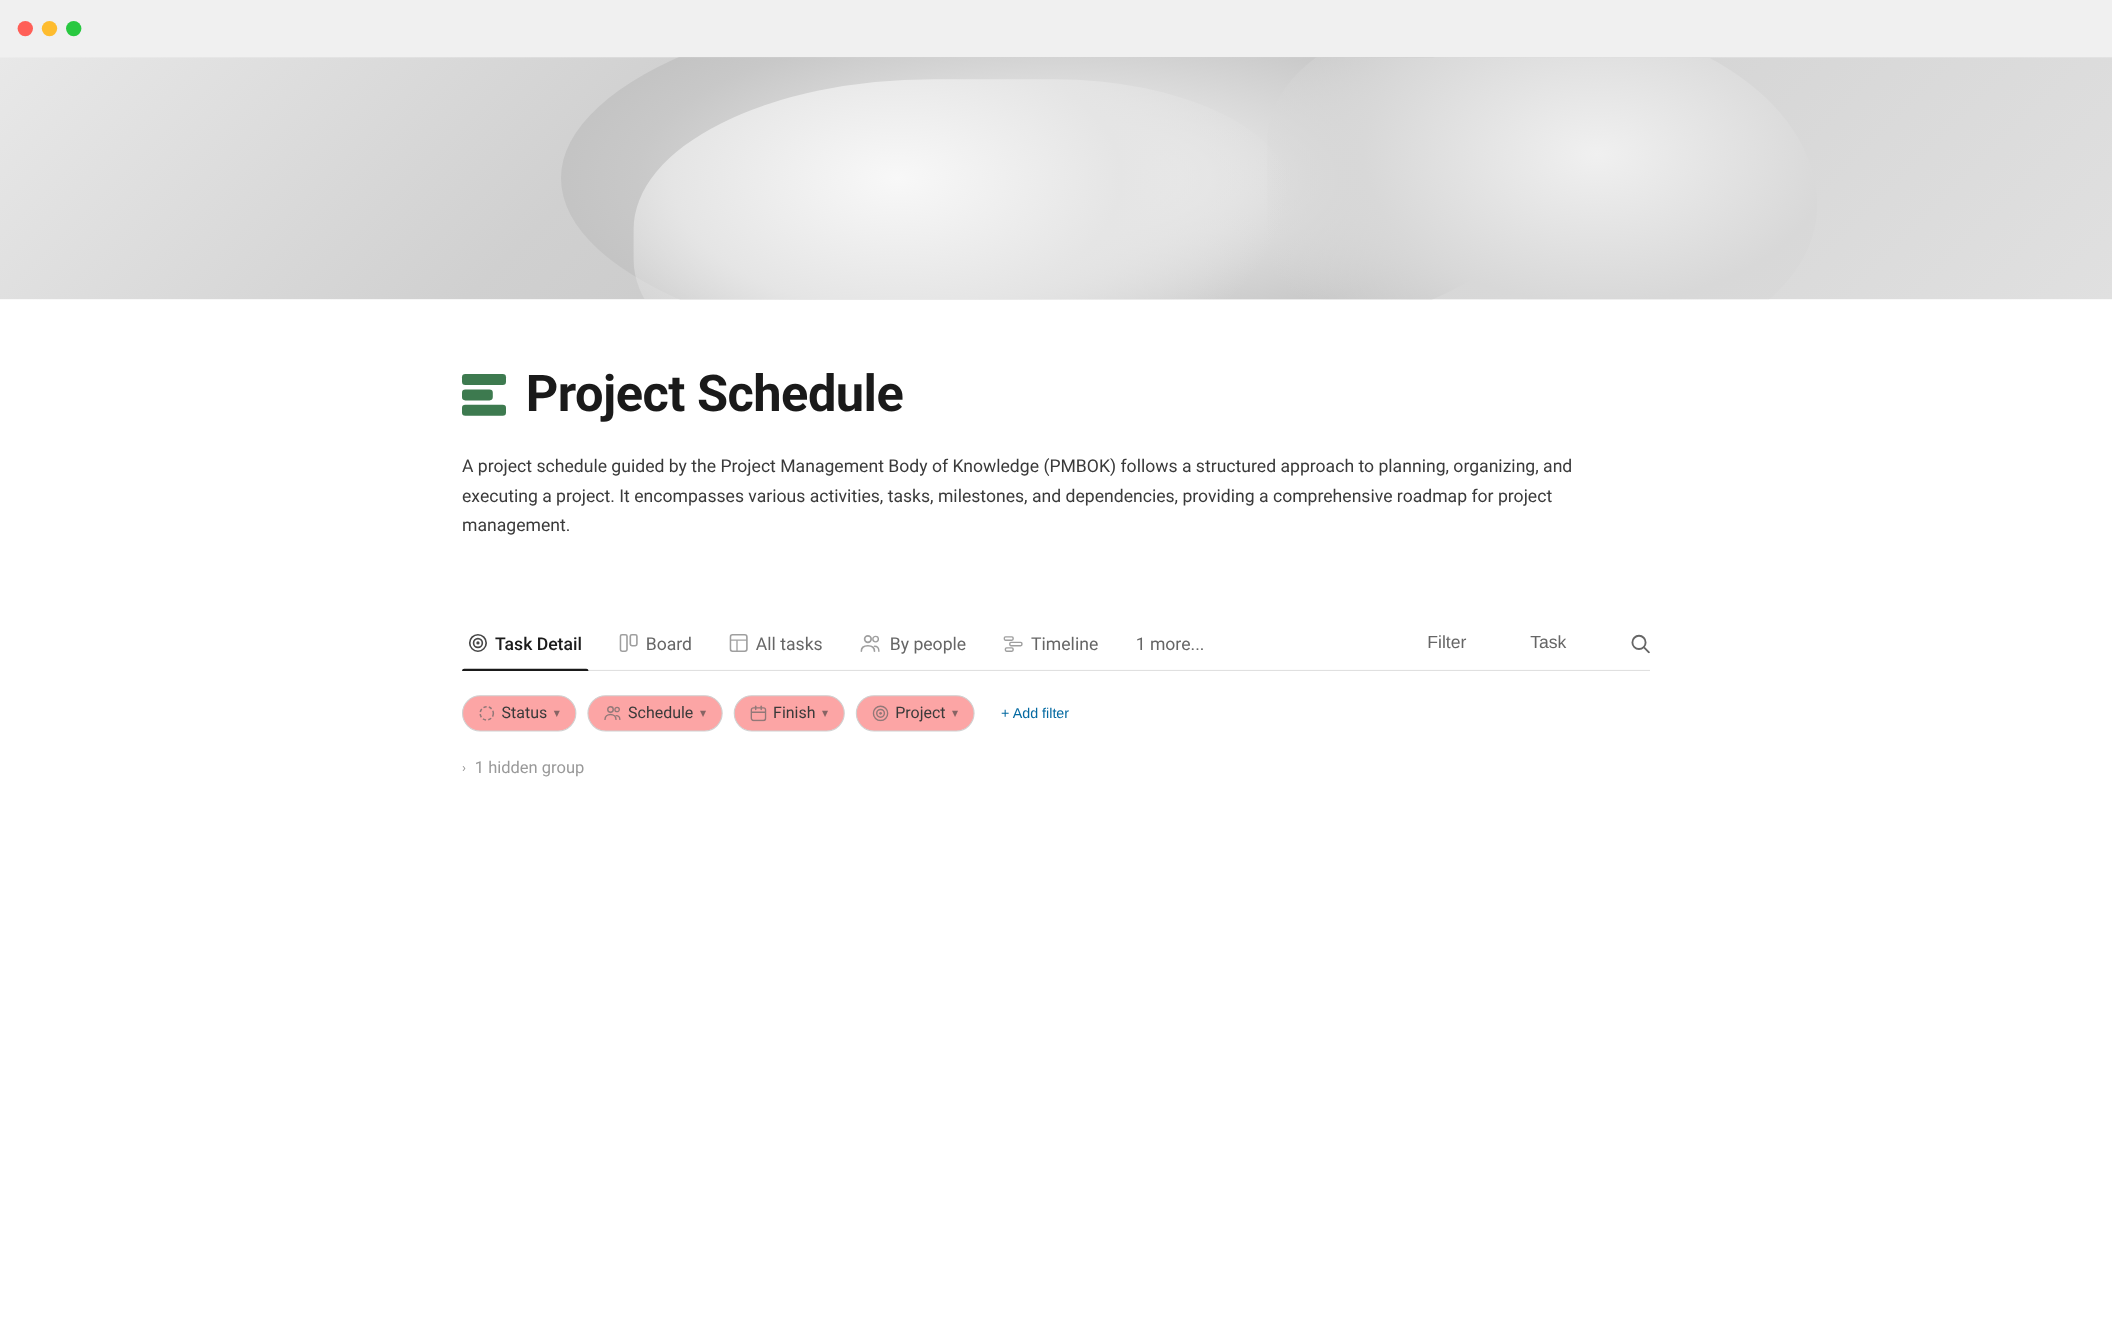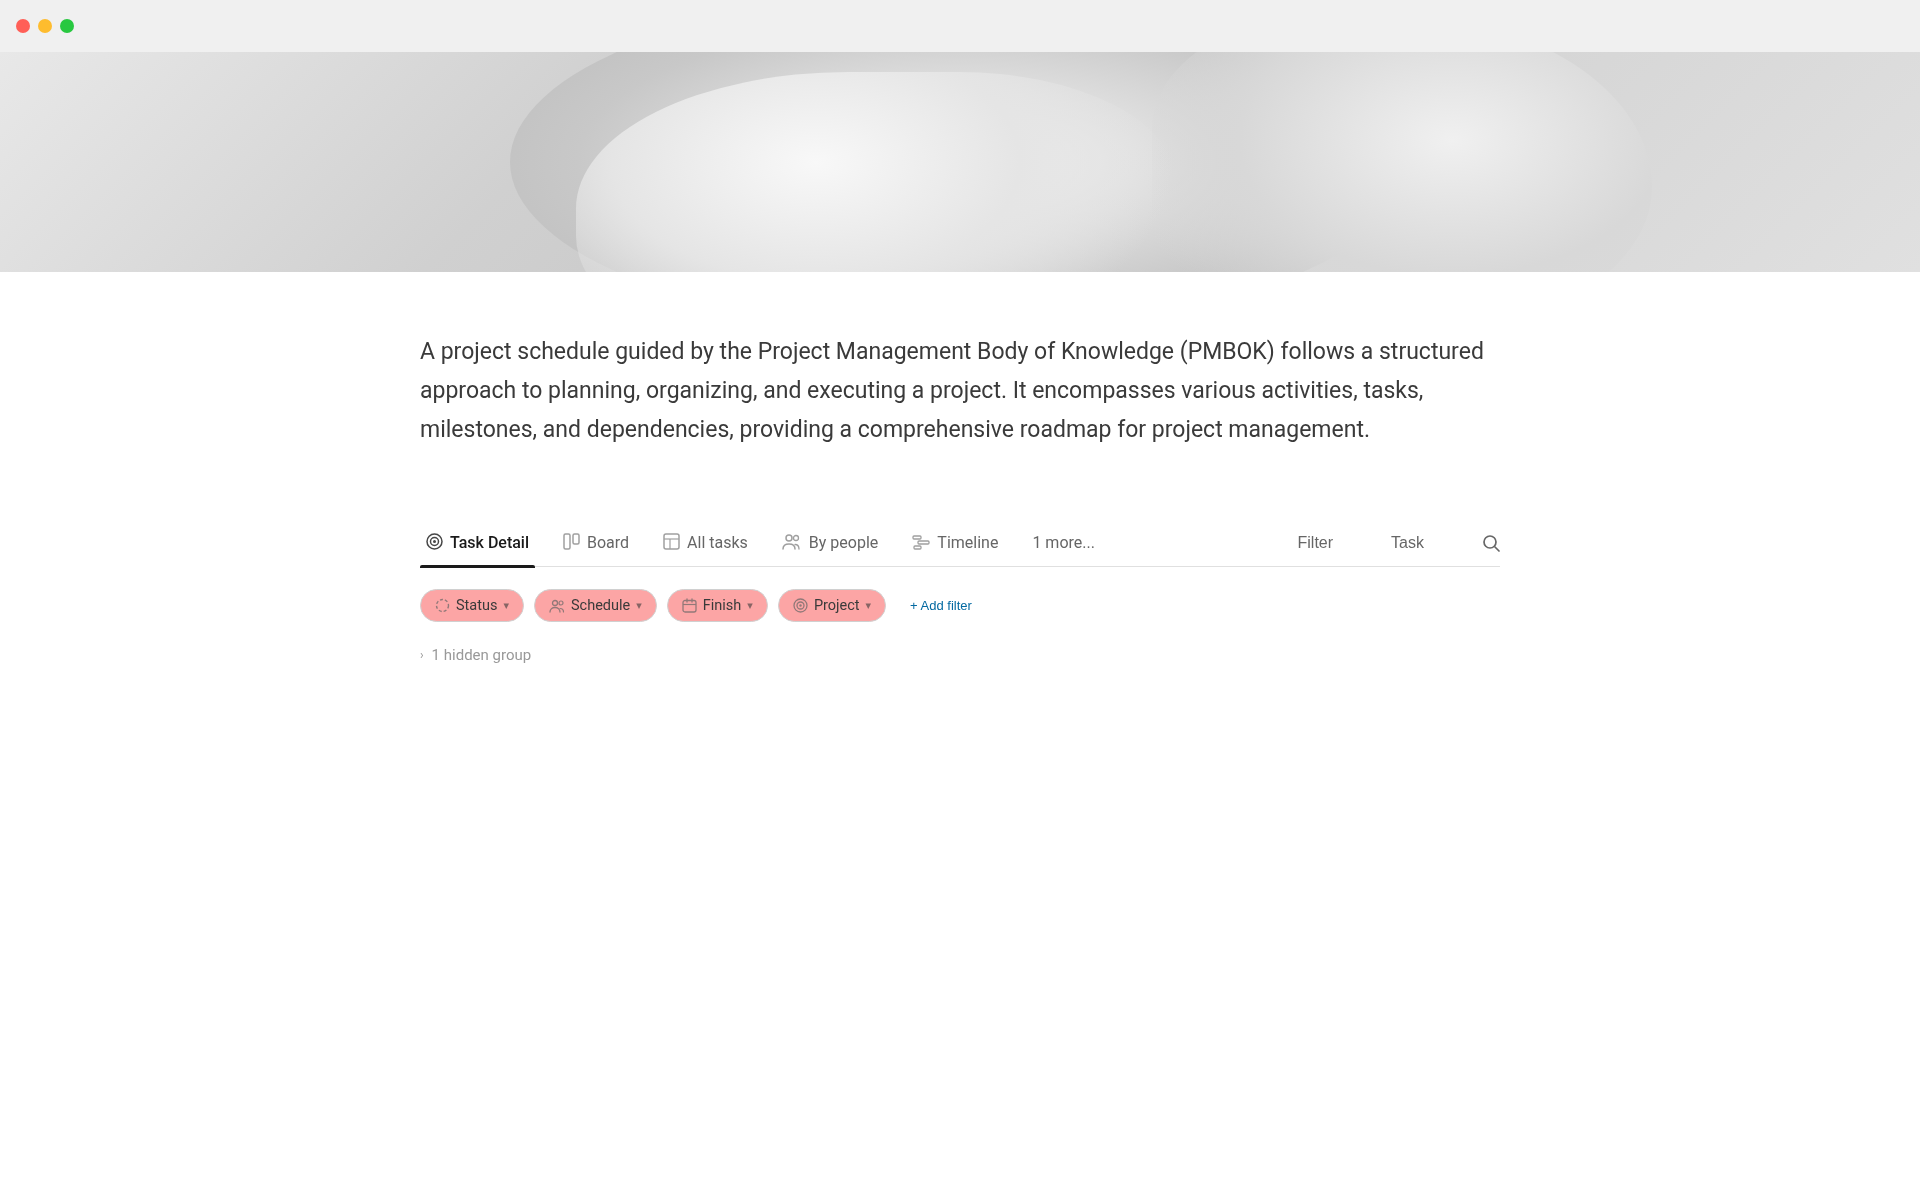--- a/index.html
+++ b/index.html
@@ -116,21 +116,21 @@
     .icon-bar.short { width: 28px; }
 
     .page-title {
       font-size: 46px;
       font-weight: 700;
       color: #1a1a1a;
       letter-spacing: -0.5px;
     }
 
     .page-description {
-      font-size: 23px;
+      font-size: 16px;
       color: #3a3a3a;
       line-height: 1.7;
       max-width: 1100px;
     }
 
     
     .tab-nav {
       display: flex;
       align-items: center;
       border-bottom: 1.5px solid #e0e0e0;
@@ -273,20 +273,28 @@
   <span class="traffic-light maximize"></span>
 </div>
 
 <div class="cover-area">
   <div class="cover-shape"></div>
 </div>
 
 <div class="main-content">
 
   <div class="page-header">
+    <div class="page-title-row">
+      <div class="page-icon">
+        <div class="icon-bar long"></div>
+        <div class="icon-bar short"></div>
+        <div class="icon-bar long"></div>
+      </div>
+      <h1 class="page-title">Project Schedule</h1>
+    </div>
     <p class="page-description">A project schedule guided by the Project Management Body of Knowledge (PMBOK) follows a structured approach to planning, organizing, and executing a project. It encompasses various activities, tasks, milestones, and dependencies, providing a comprehensive roadmap for project management.</p>
   </div>
 
   <nav class="tab-nav">
     <div class="tab-items">
 
       <div class="tab-item active">
         <span class="tab-icon svg-icon">
           <svg width="17" height="17" viewBox="0 0 17 17" fill="none">
             <circle cx="8.5" cy="8.5" r="7.5" stroke="#1a1a1a" stroke-width="1.5"></circle>

